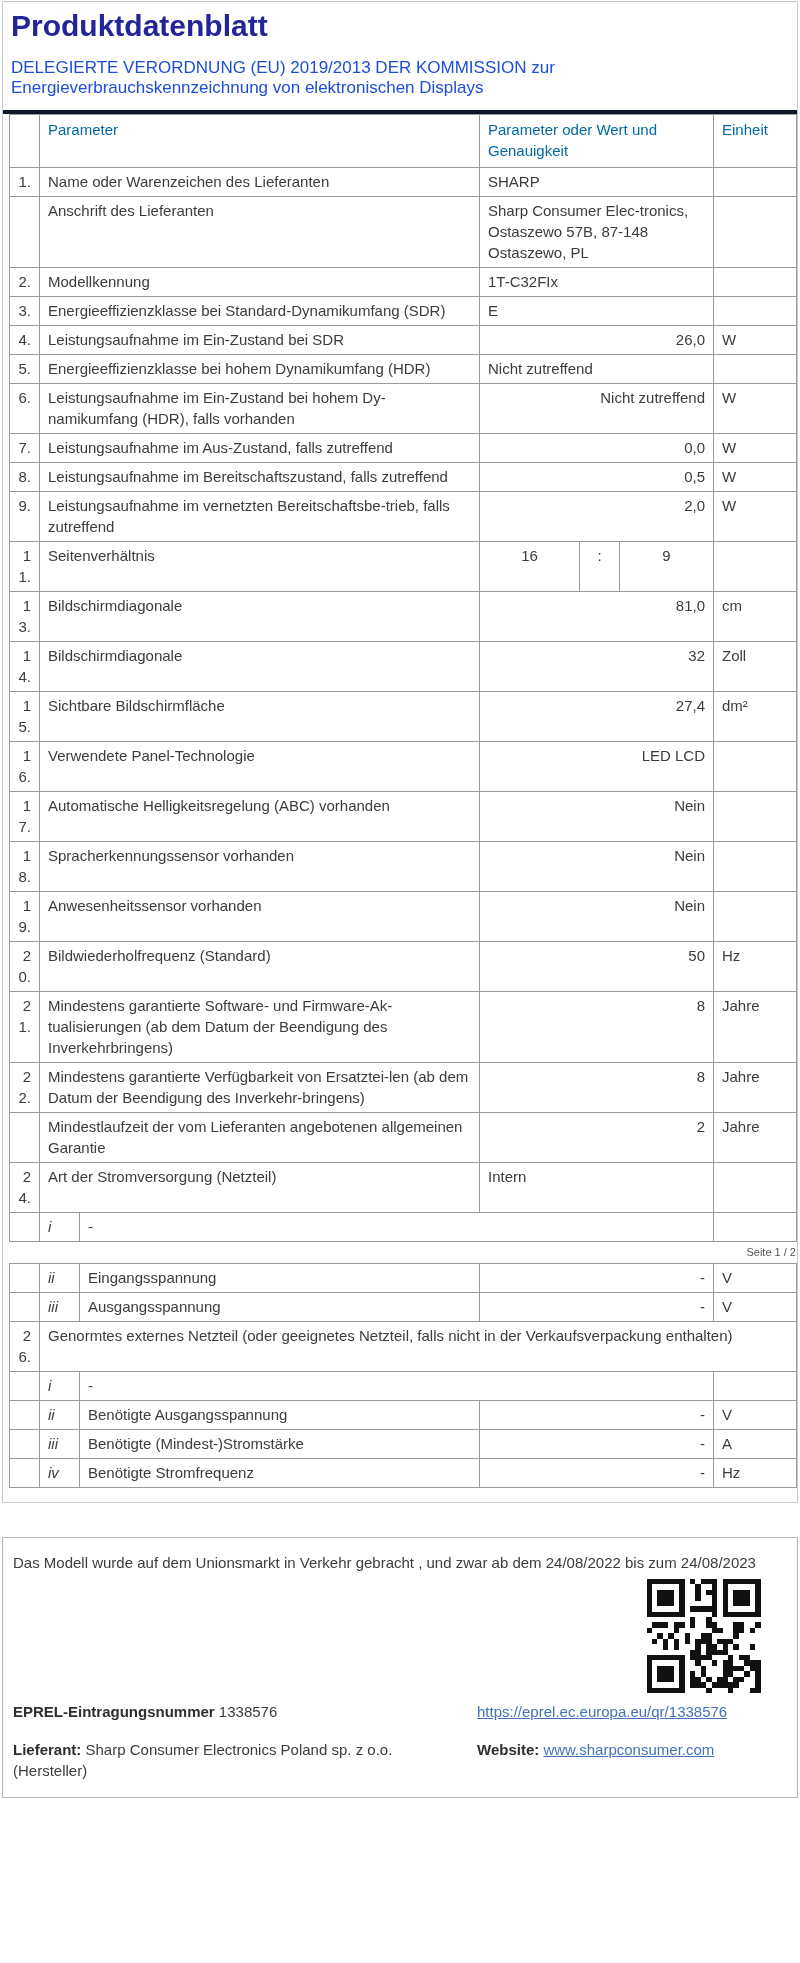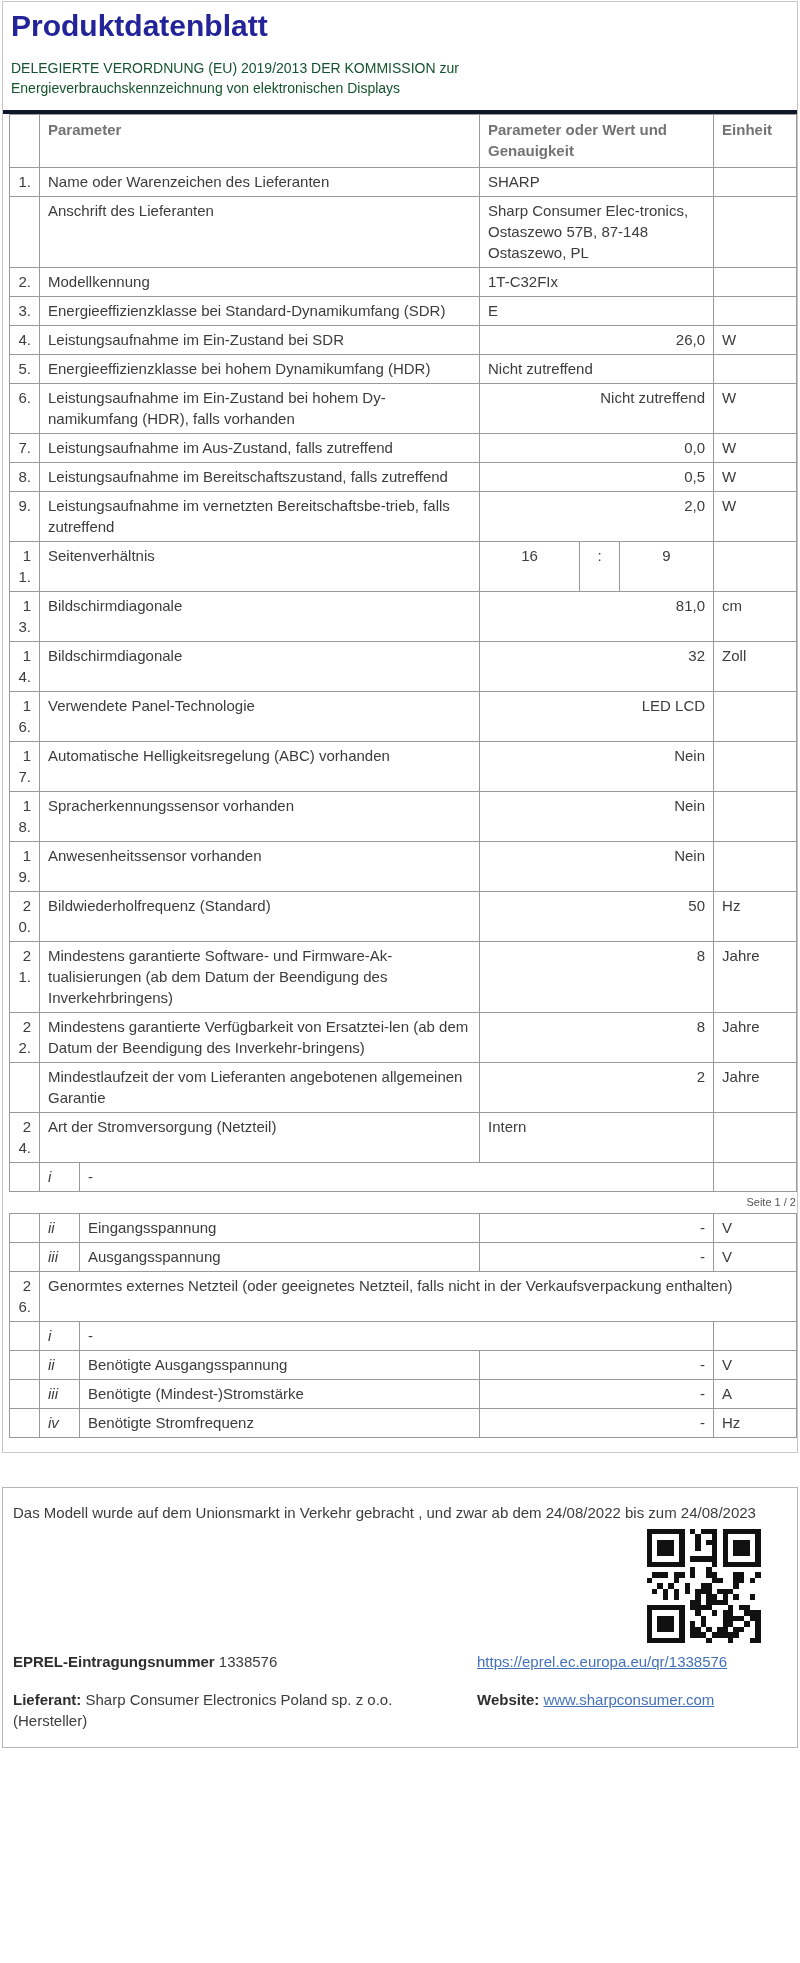--- a/index.html
+++ b/index.html
@@ -4,27 +4,27 @@
 <style>
   html,body{margin:0;padding:0;background:#ffffff;}
   body{
     width:800px;height:1963px;overflow:hidden;position:relative;
     font-family:"Liberation Sans",sans-serif;color:#3c3c3c;
     -webkit-font-smoothing:antialiased;
   }
   .page1{margin:1px 2px 0 2px;border:1px solid #c6c6c6;border-bottom:1px solid #cccccc;padding-bottom:14px;}
   .doc-header{padding:8px 8px 12px 8px;border-bottom:4px solid #0f172a;}
   .doc-title{margin:0 0 16px 0;font-size:30px;line-height:32px;font-weight:bold;color:#23239a;}
-  .doc-subtitle{font-size:14px;line-height:20px;color:#14532d;}
+  .doc-subtitle{font-size:17px;line-height:20px;color:#1d4ed8;}
   table.fiche{border-collapse:collapse;table-layout:fixed;width:787px;margin:0 0 0 6px;font-size:15px;}
   table.fiche td,table.fiche th{
     border:1px solid #9a9a9a;padding:3px 8px 4px 8px;vertical-align:top;
     line-height:21px;word-wrap:break-word;overflow-wrap:break-word;
   }
-  table.fiche th{font-weight:bold;text-align:left;color:#737373;padding-top:4px;padding-bottom:6px;}
+  table.fiche th{font-weight:normal;text-align:left;color:#0369a1;padding-top:4px;padding-bottom:6px;}
   td.num{text-align:right;padding-left:2px;padding-right:5px;}
   td.roman{font-style:italic;padding-left:10px;}
   td.val-left{text-align:left;}
   td.val-right{text-align:right;}
   td.ratio{text-align:center;}
   td.unit{text-align:left;}
   .page-indicator{width:793px;text-align:right;font-size:11px;line-height:14px;color:#555;padding:3px 0 4px 0;}
   .footer-box{margin:34px 2px 0 2px;border:1px solid #b5b5b5;padding:12px 12px 16px 10px;font-size:15px;line-height:21px;}
   .market-statement{margin-top:2px;width:780px;}
   .qr-wrap{width:119px;height:114px;margin:6px 22px 8px auto;}
@@ -138,20 +138,26 @@
           <td class="num">13.</td>
           <td class="val-left" colspan="2">Bildschirmdiagonale</td>
           <td class="val-right" colspan="3">81,0</td>
           <td class="unit">cm</td>
         </tr>
         <tr>
           <td class="num">14.</td>
           <td class="val-left" colspan="2">Bildschirmdiagonale</td>
           <td class="val-right" colspan="3">32</td>
           <td class="unit">Zoll</td>
+        </tr>
+        <tr>
+          <td class="num">15.</td>
+          <td class="val-left" colspan="2">Sichtbare Bildschirmfläche</td>
+          <td class="val-right" colspan="3">27,4</td>
+          <td class="unit">dm²</td>
         </tr>
         <tr>
           <td class="num">16.</td>
           <td class="val-left" colspan="2">Verwendete Panel-Technologie</td>
           <td class="val-right" colspan="3">LED LCD</td>
           <td class="unit"></td>
         </tr>
         <tr>
           <td class="num">17.</td>
           <td class="val-left" colspan="2">Automatische Helligkeitsregelung (ABC) vorhanden</td>

